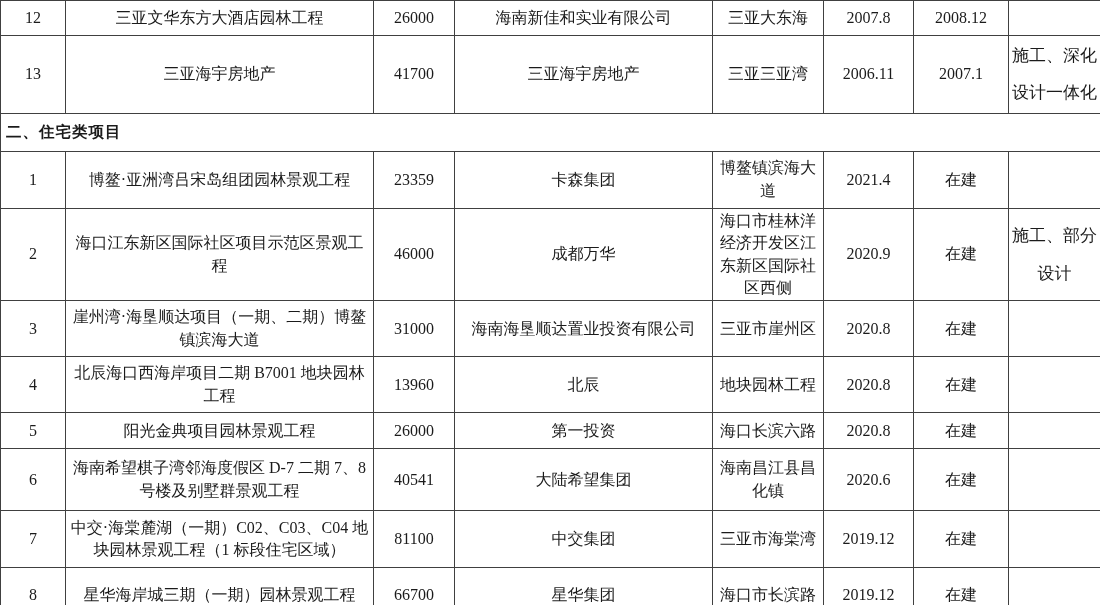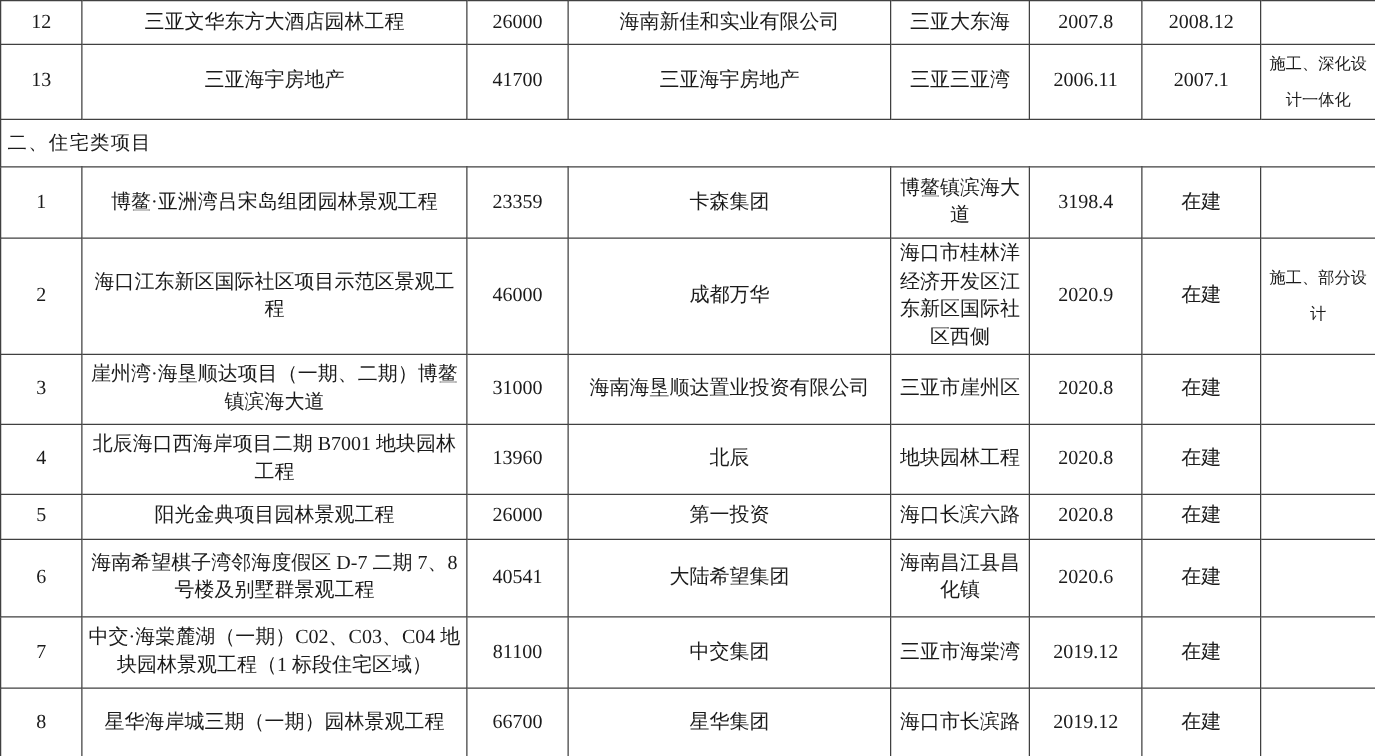--- a/index.html
+++ b/index.html
@@ -28,27 +28,27 @@
     text-align:center;
     vertical-align:middle;
     font-size:16px;
     line-height:1.4;
     padding:1px 4px;
     overflow:hidden;
     word-break:break-all;
   }
   td.c-name{padding:1px 2px;}
   td.c-note{
-    font-size:13px;
+    font-size:17px;
     line-height:2.2;
     padding:1px 3px;
   }
   td.section-cell{
     text-align:left;
-    font-weight:normal;
+    font-weight:bold;
     font-size:15.5px;
     padding:4px 2px 4px 5px;
     letter-spacing:1px;
   }
   
   tbody tr:nth-child(1){height:35px}
   tbody tr:nth-child(2){height:58px}
   tbody tr:nth-child(3){height:38px}
   tbody tr:nth-child(4){height:57px}
   tbody tr:nth-child(5){height:90px}
@@ -97,21 +97,21 @@
   </tr>
         <tr>
     <td colspan="8" class="section-cell">二、住宅类项目</td>
   </tr>
         <tr>
     <td class="c-no">1</td>
     <td class="c-name">博鳌·亚洲湾吕宋岛组团园林景观工程</td>
     <td class="c-area">23359</td>
     <td class="c-client">卡森集团</td>
     <td class="c-loc">博鳌镇滨海大道</td>
-    <td class="c-start">3198.4</td>
+    <td class="c-start">2021.4</td>
     <td class="c-status">在建</td>
     <td class="c-note"></td>
   </tr>
         <tr>
     <td class="c-no">2</td>
     <td class="c-name">海口江东新区国际社区项目示范区景观工程</td>
     <td class="c-area">46000</td>
     <td class="c-client">成都万华</td>
     <td class="c-loc">海口市桂林洋经济开发区江东新区国际社区西侧</td>
     <td class="c-start">2020.9</td>

